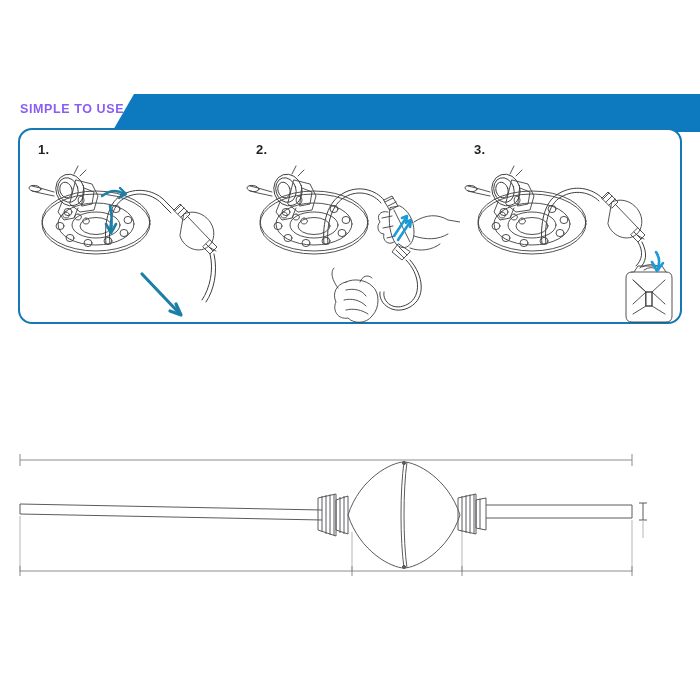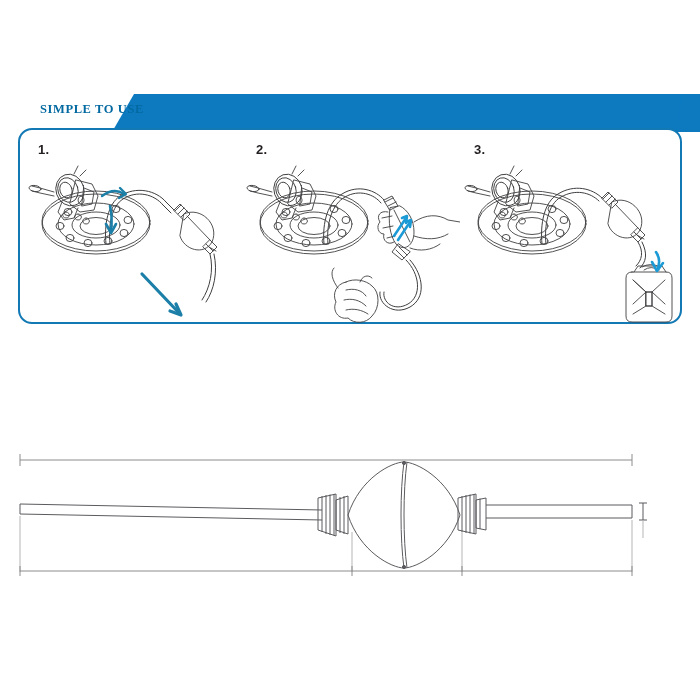--- a/index.html
+++ b/index.html
@@ -25,28 +25,27 @@
   
   .howto-header {
     position: absolute;
     left: 0;
     top: 92px;
     width: 700px;
     height: 40px;
   }
   .howto-title {
     position: absolute;
-    left: 40px;
+    left: 20px;
     top: 102px;
     font-size: 12.5px;
     font-weight: bold;
     letter-spacing: 0.6px;
-    color: #0369a1;
+    color: #8b5cf6;
     white-space: nowrap;
-    font-family: Liberation Serif, serif;
   }
 
   
   .howto-panel {
     position: absolute;
     left: 18px;
     top: 128px;
     width: 664px;
     height: 196px;
     border: 2px solid #1379b5;

